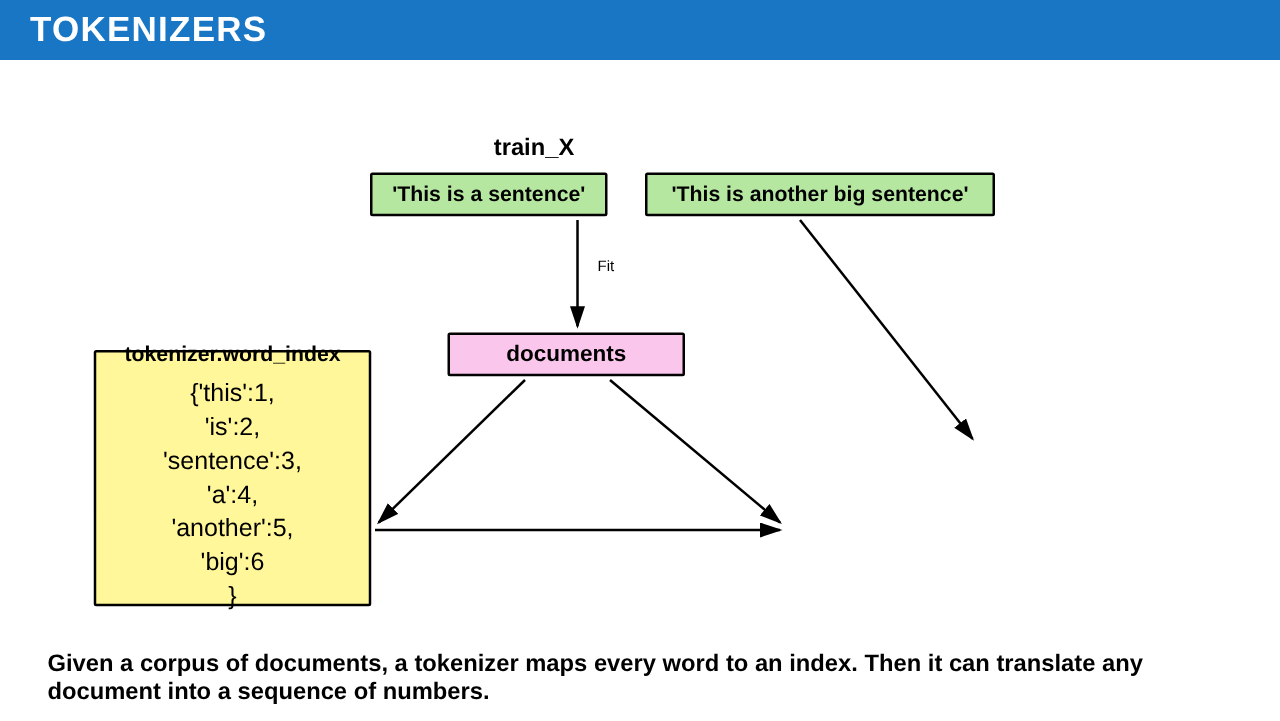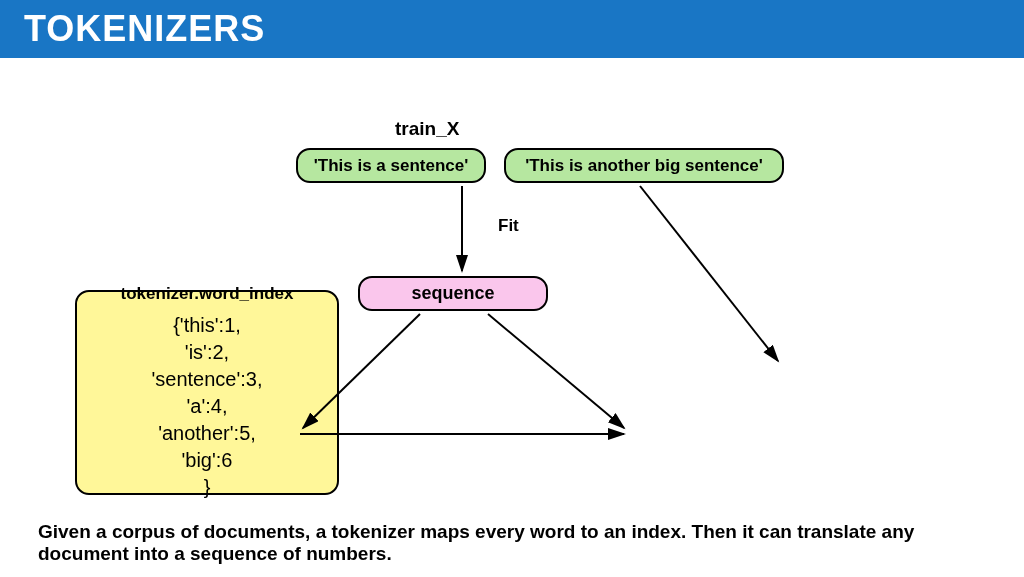--- a/index.html
+++ b/index.html
@@ -8,59 +8,59 @@
       height: 577px;
       background: white;
       position: relative;
       font-family: 'Helvetica Neue', Arial, sans-serif;
       overflow: hidden;
     }
     .header-bar {
       background: #1976c5;
       color: white;
       padding: 8px 24px;
-      font-size: 36px;
+      font-size: 28px;
       font-weight: 800;
       letter-spacing: 1px;
       font-family: 'Arial Black', Arial, sans-serif;
     }
     .diagram-area {
       position: relative;
       width: 100%;
       height: 480px;
     }
     .box {
       position: absolute;
       border: 2px solid #000;
-      border-radius: 14px;
+      border-radius: 2px;
       font-weight: bold;
       display: flex;
       flex-direction: column;
       align-items: center;
       justify-content: center;
       text-align: center;
       font-size: 17px;
     }
     .green { background: #b6e7a0; }
     .pink  { background: #fac6ec; }
     .yellow { background: #fff799; }
     .box-sent1 { left: 296px; top: 90px;  width: 190px; height: 35px; }
-    .box-sent2 { left: 504px; top: 90px;  width: 280px; height: 35px; }
+    .box-sent2 { left: 516px; top: 90px;  width: 280px; height: 35px; }
     .box-tok   { left: 358px; top: 218px; width: 190px; height: 35px; font-size: 18px; }
-    .box-wi    { left: 75px;  top: 232px; width: 264px; height: 205px; padding: 24px; }
+    .box-wi    { left: 75px;  top: 232px; width: 222px; height: 205px; padding: 24px; }
     .box-tts   { left: 630px; top: 308px; width: 300px; height: 140px; padding: 12px; }
     .box-wi .title, .box-tts .title { font-weight: 800; font-size: 17px; margin-bottom: 8px; }
     .box-wi .body, .box-tts .body { font-weight: normal; font-size: 20px; white-space: pre-line; line-height: 1.35; }
     .train-label {
       position: absolute; left: 395px; top: 60px;
       font-weight: 800; font-size: 19px;
     }
     .fit-label {
       position: absolute; left: 478px; top: 158px;
-      font-weight: 700; font-size: 17px; margin-left: 20px;
+      font-weight: 400; font-size: 12px;
     }
     .footer {
       position: absolute; bottom: 12px; left: 38px; right: 20px;
       font-weight: 700; font-size: 19px;
     }
     svg.arrows { position: absolute; top: 0; left: 0; width: 100%; height: 100%; pointer-events: none; }
   </style>
 </head>
 <body>
 
@@ -75,21 +75,21 @@
   <div class="box green box-sent1">
     <span>'This is a sentence'</span>
   </div>
   <div class="box green box-sent2">
     <span>'This is another big sentence'</span>
   </div>
 
   <div class="fit-label">Fit</div>
 
   <div class="box pink box-tok">
-    <span>sequence</span>
+    <span>documents</span>
   </div>
 
   <div class="box yellow box-wi">
     <div class="title">tokenizer.word_index</div>
     <div class="body">{'this':1,
 'is':2,
 'sentence':3,
 'a':4,
 'another':5,
 'big':6

